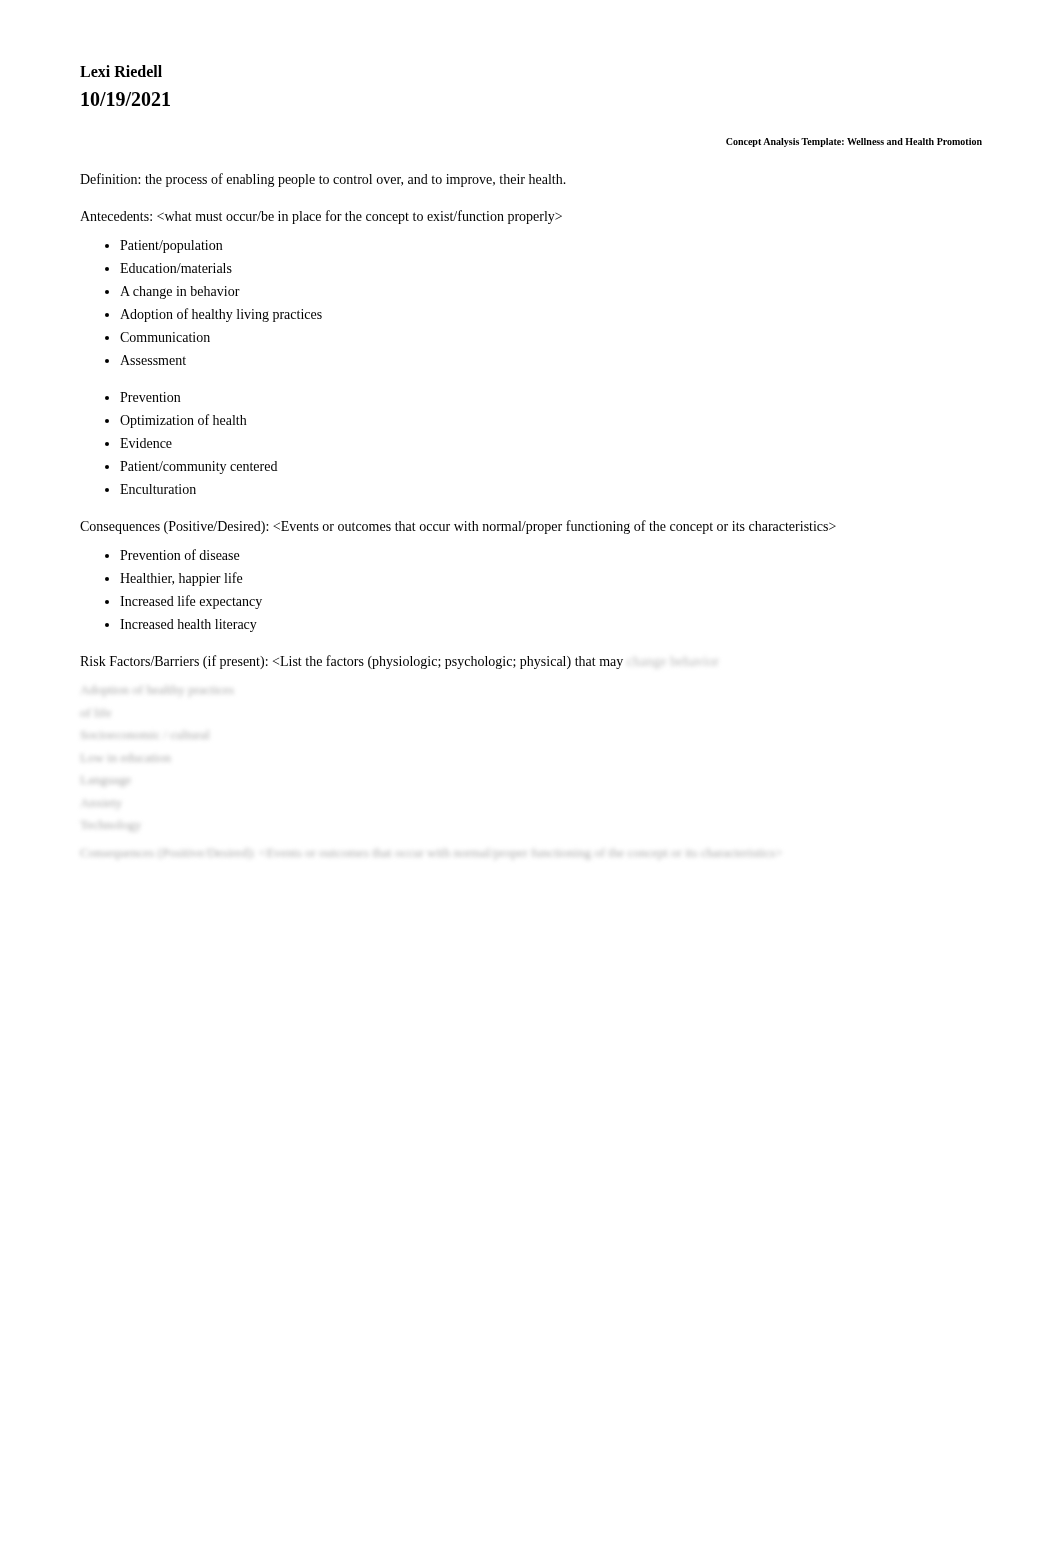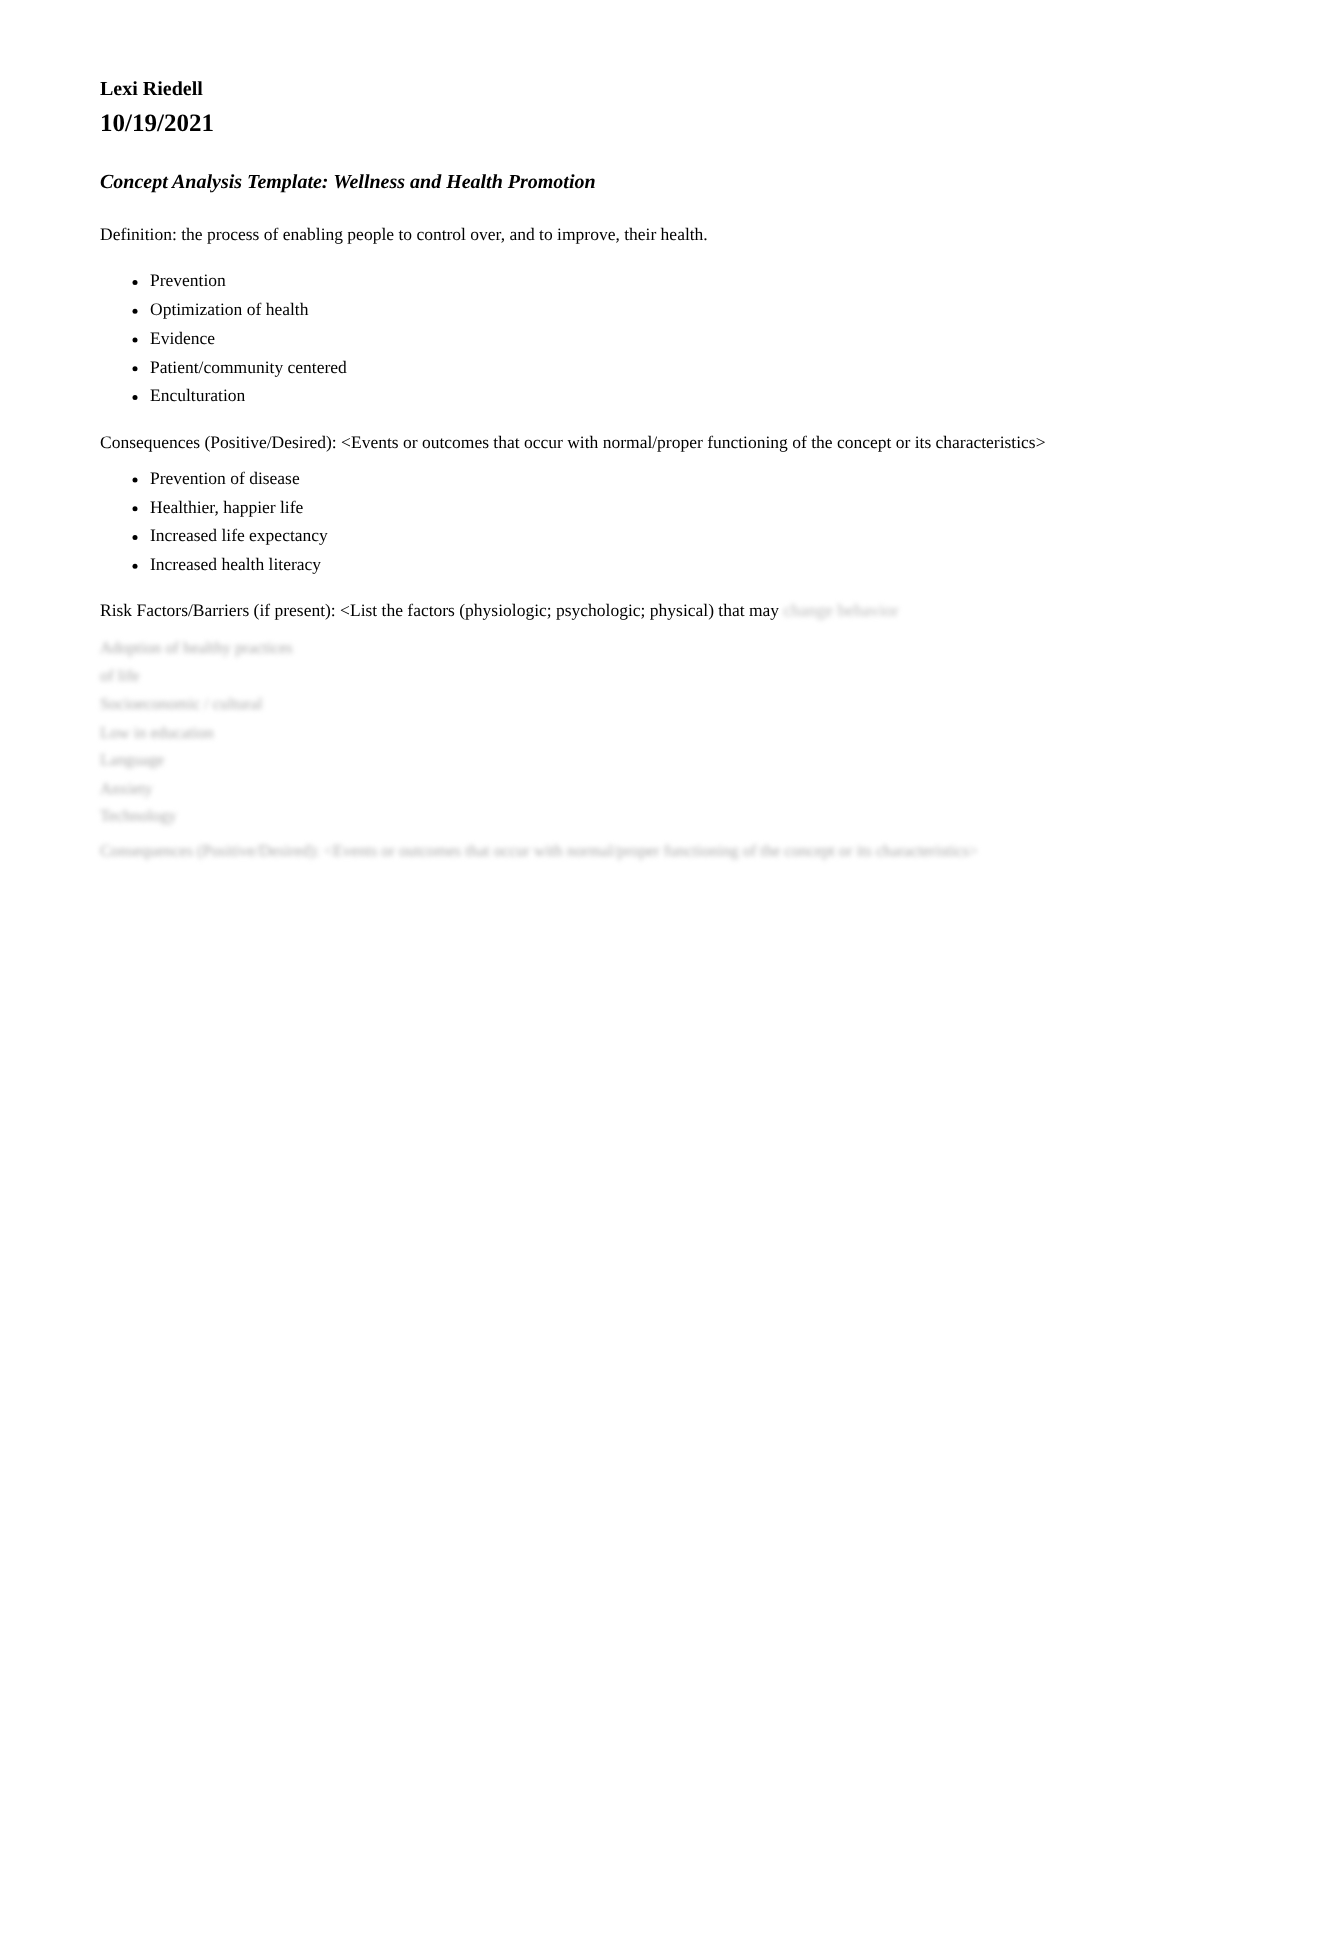--- a/index.html
+++ b/index.html
@@ -26,25 +26,24 @@
       font-weight: bold;
       font-size: 16px;
     }
 
     .author-date {
       font-weight: bold;
       font-size: 20px;
     }
 
     .page-title {
-      text-align: left;
+      text-align: right;
       font-weight: bold;
-      font-size: 16px;
+      font-size: 10px;
       margin-bottom: 20px;
-      font-style: italic;
     }
 
     .section {
       margin-bottom: 16px;
     }
 
     .section-label {
       font-weight: normal;
       display: inline;
     }
@@ -92,20 +91,31 @@
   <div class="author-date">10/19/2021</div>
 </div>
 
 <div class="page-title">Concept Analysis Template: Wellness and Health Promotion</div>
 
 <div class="section">
   <span class="section-label">Definition:</span><span class="section-text"> the process of enabling people to control over, and to improve, their health.</span>
 </div>
 
 <div class="section">
+  <p>
+    <span class="section-label">Antecedents:</span><span class="section-text"> &lt;what must occur/be in place for the concept to exist/function properly&gt;</span>
+  </p>
+  <ul>
+    <li>Patient/population</li>
+    <li>Education/materials</li>
+    <li>A change in behavior</li>
+    <li>Adoption of healthy living practices</li>
+    <li>Communication</li>
+    <li>Assessment</li>
+  </ul>
 </div>
 
 <div class="section">
   <ul>
     <li>Prevention</li>
     <li>Optimization of health</li>
     <li>Evidence</li>
     <li>Patient/community centered</li>
     <li>Enculturation</li>
   </ul>

